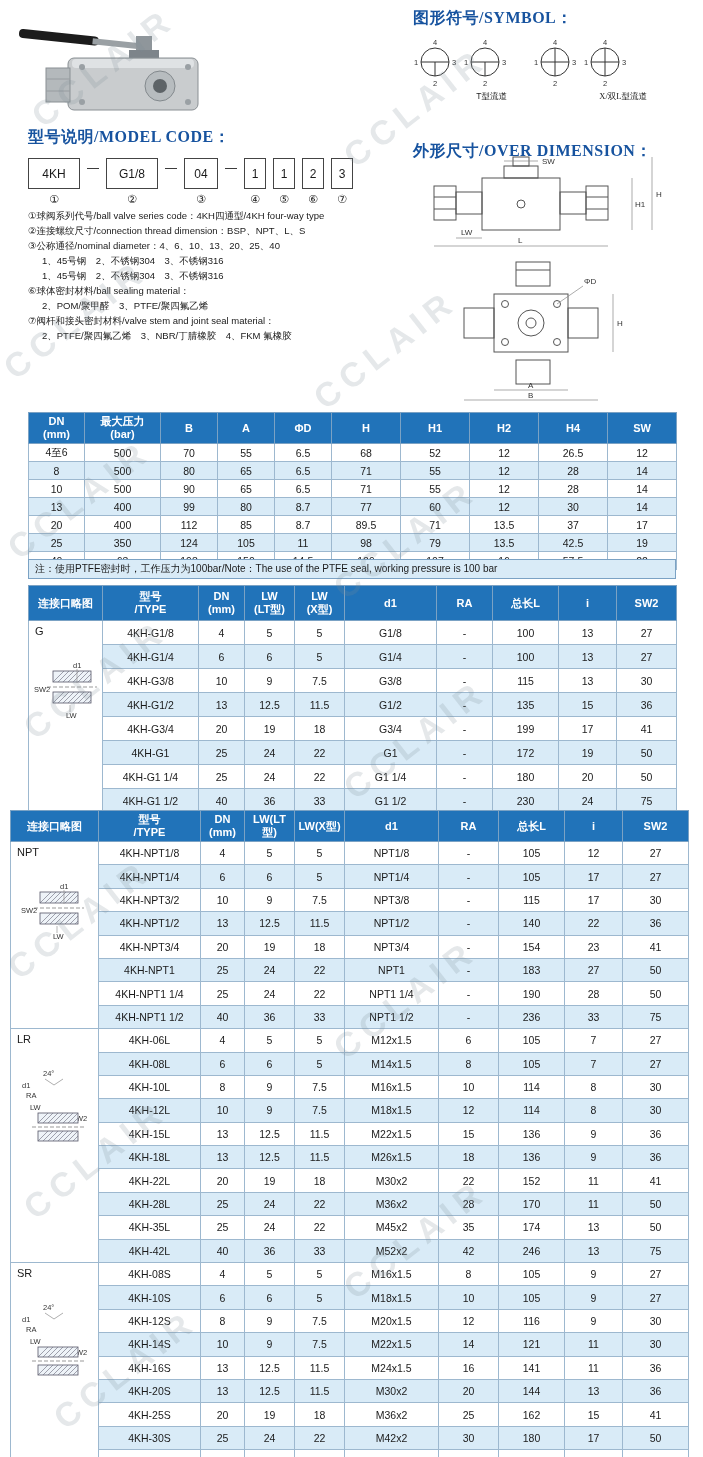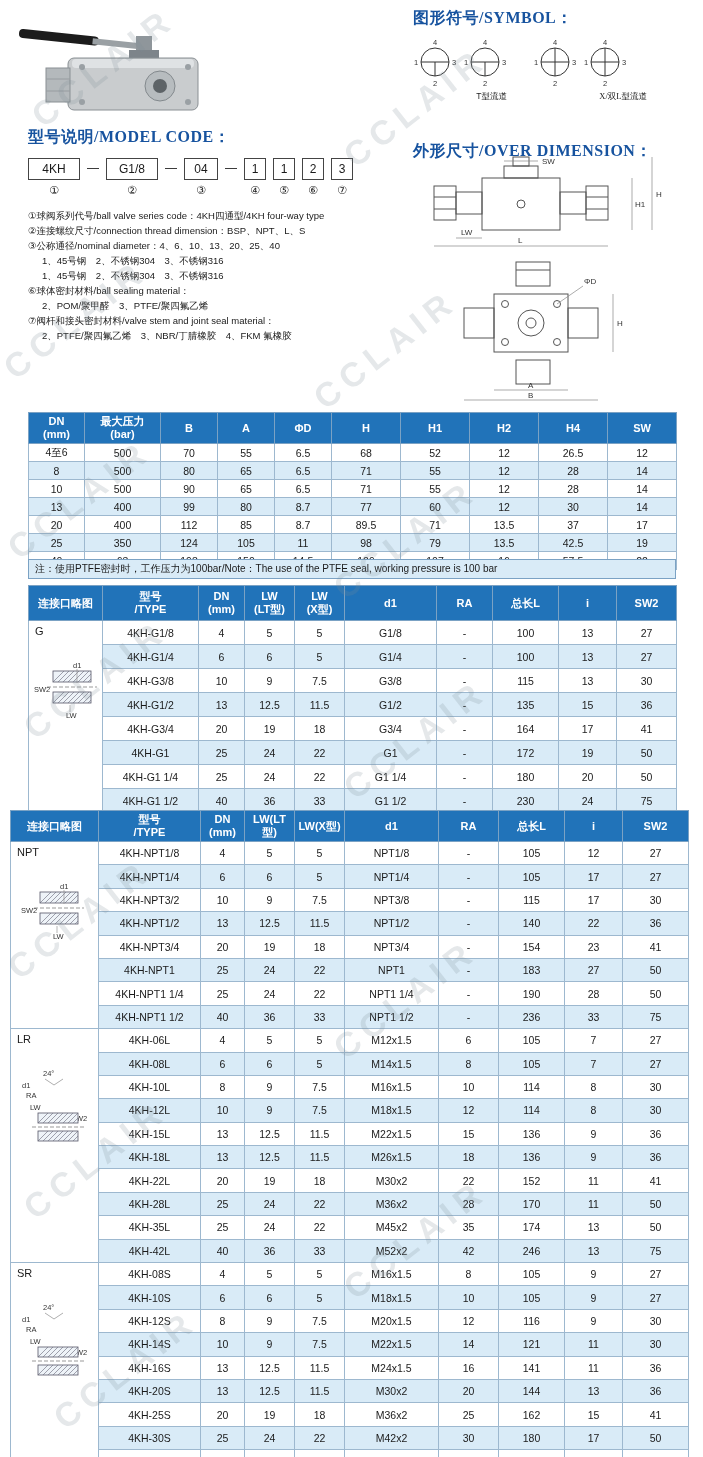--- a/index.html
+++ b/index.html
@@ -20,21 +20,21 @@
   td.diagcell, tr.alt td.diagcell{background:#fff;vertical-align:top;text-align:left;padding:3px 4px}
   .t1 th{height:28px}.t1 td{height:17px}
   .t2 th{height:32px}.t2 td{height:23px}
   .t3 th{height:28px}.t3 td{height:22.4px}
   .glabel{font-size:11px;margin:1px 0 4px 2px}
   .pdiag{margin-top:22px;text-align:center}
   #note1{background:#D9EBF7;border:1px solid #7BA2C4;display:flex;align-items:center;
          font-size:10px;padding-left:6px;white-space:nowrap}
   #code-row{display:flex;align-items:flex-start}
   .code-unit{display:inline-flex;flex-direction:column;align-items:center;margin-right:7px}
-  .code-box{border:1px solid #444;height:22px;display:flex;align-items:center;
+  .code-box{border:1px solid #444;height:31px;display:flex;align-items:center;
             justify-content:center;font-size:12px;background:#fff;box-sizing:border-box}
   .code-idx{font-size:11px;margin-top:4px}
   .code-dash{display:inline-flex;height:20px;align-items:center;margin-right:7px;font-size:12px}
   .note-line{font-size:9.5px;line-height:15px;white-space:nowrap}
   .note-line.ind{padding-left:14px}
   #symbols{position:absolute;left:413px;top:36px;width:280px;height:72px}
   .sym{position:absolute;top:0}
   .sym-label{position:absolute;top:55px;text-align:right;font-size:8.5px;white-space:nowrap}
 </style>
 </head>
@@ -452,21 +452,21 @@
         <td>15</td>
         <td>36</td>
       </tr>
       <tr>
         <td>4KH-G3/4</td>
         <td>20</td>
         <td>19</td>
         <td>18</td>
         <td>G3/4</td>
         <td>-</td>
-        <td>164</td>
+        <td>199</td>
         <td>17</td>
         <td>41</td>
       </tr>
       <tr class="alt">
         <td>4KH-G1</td>
         <td>25</td>
         <td>24</td>
         <td>22</td>
         <td>G1</td>
         <td>-</td>

